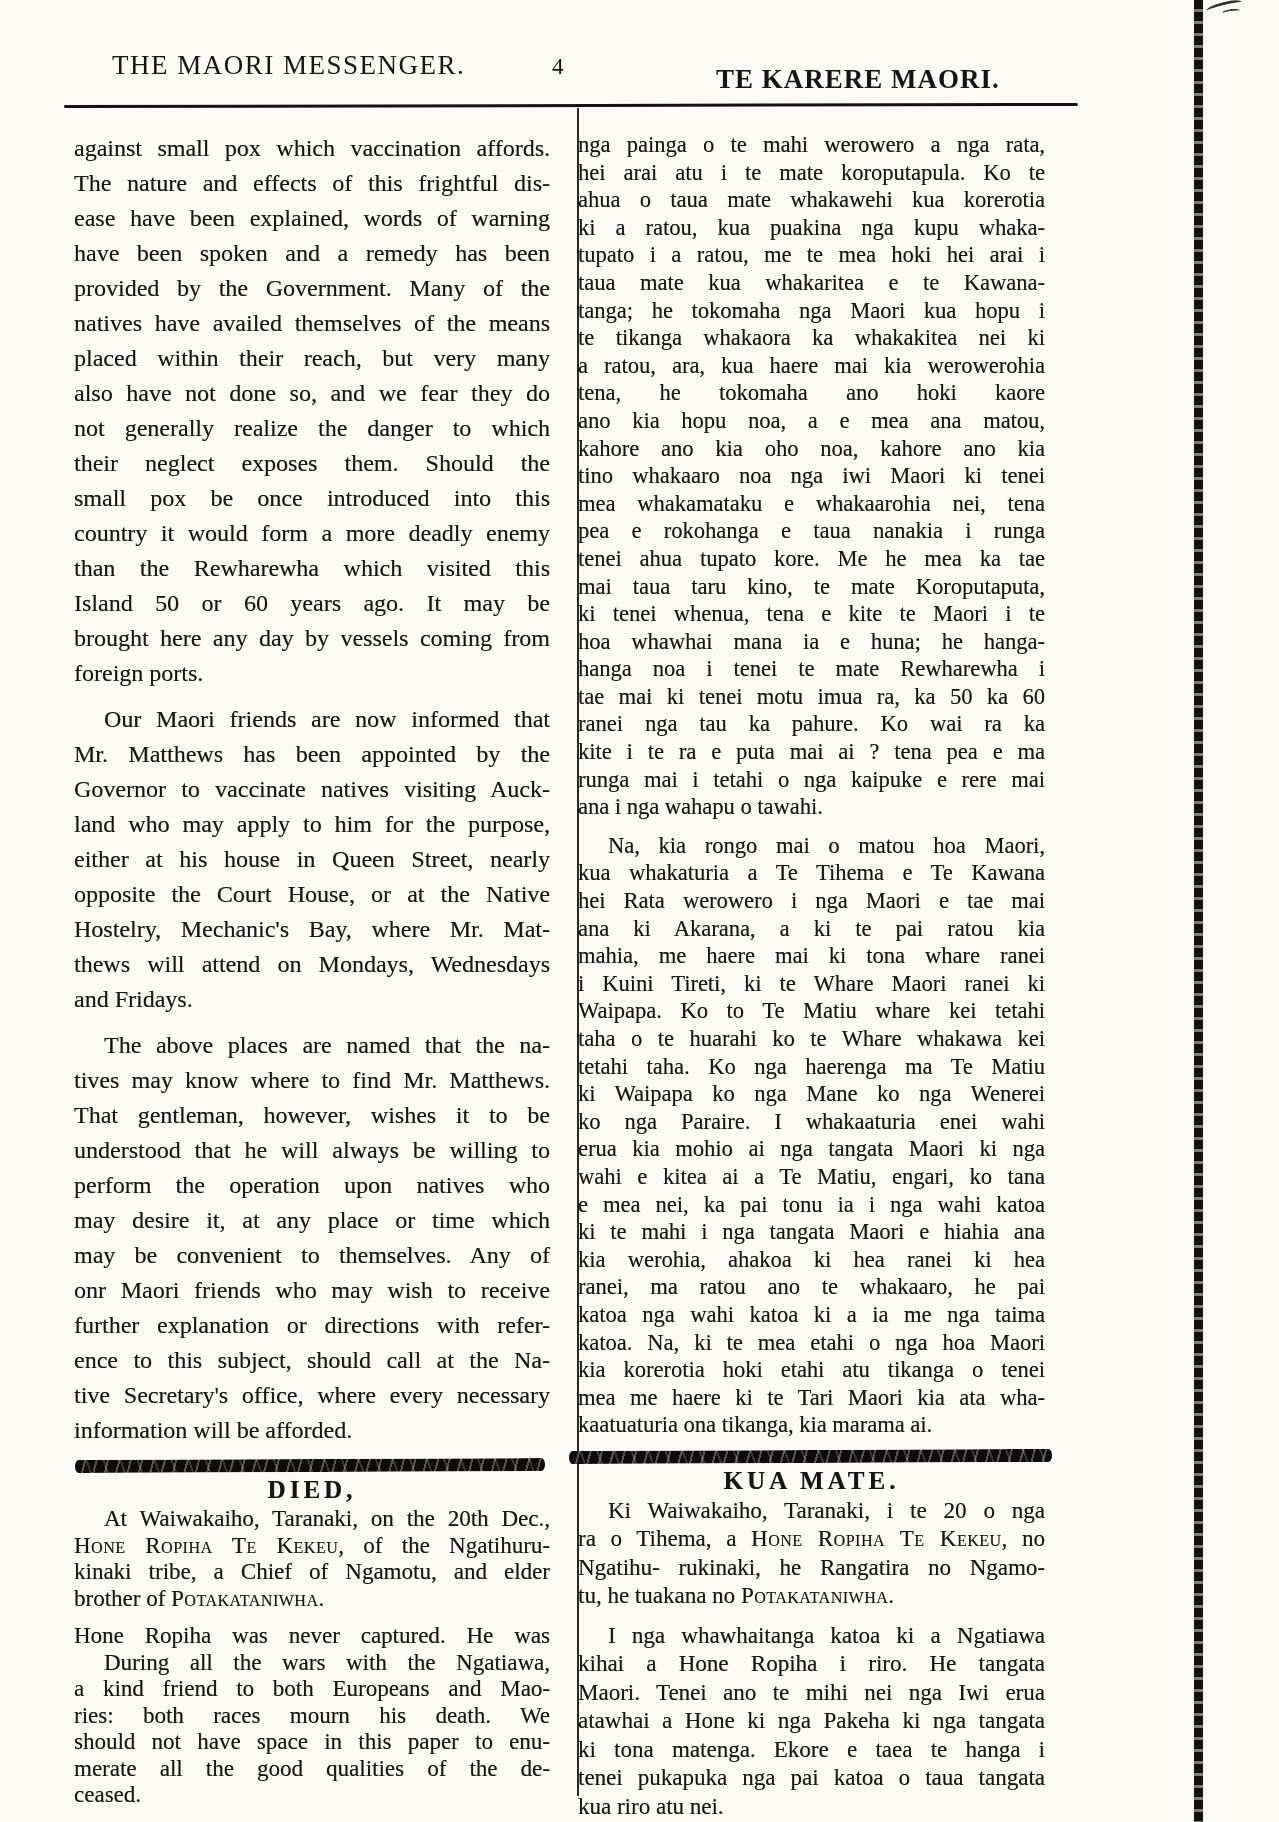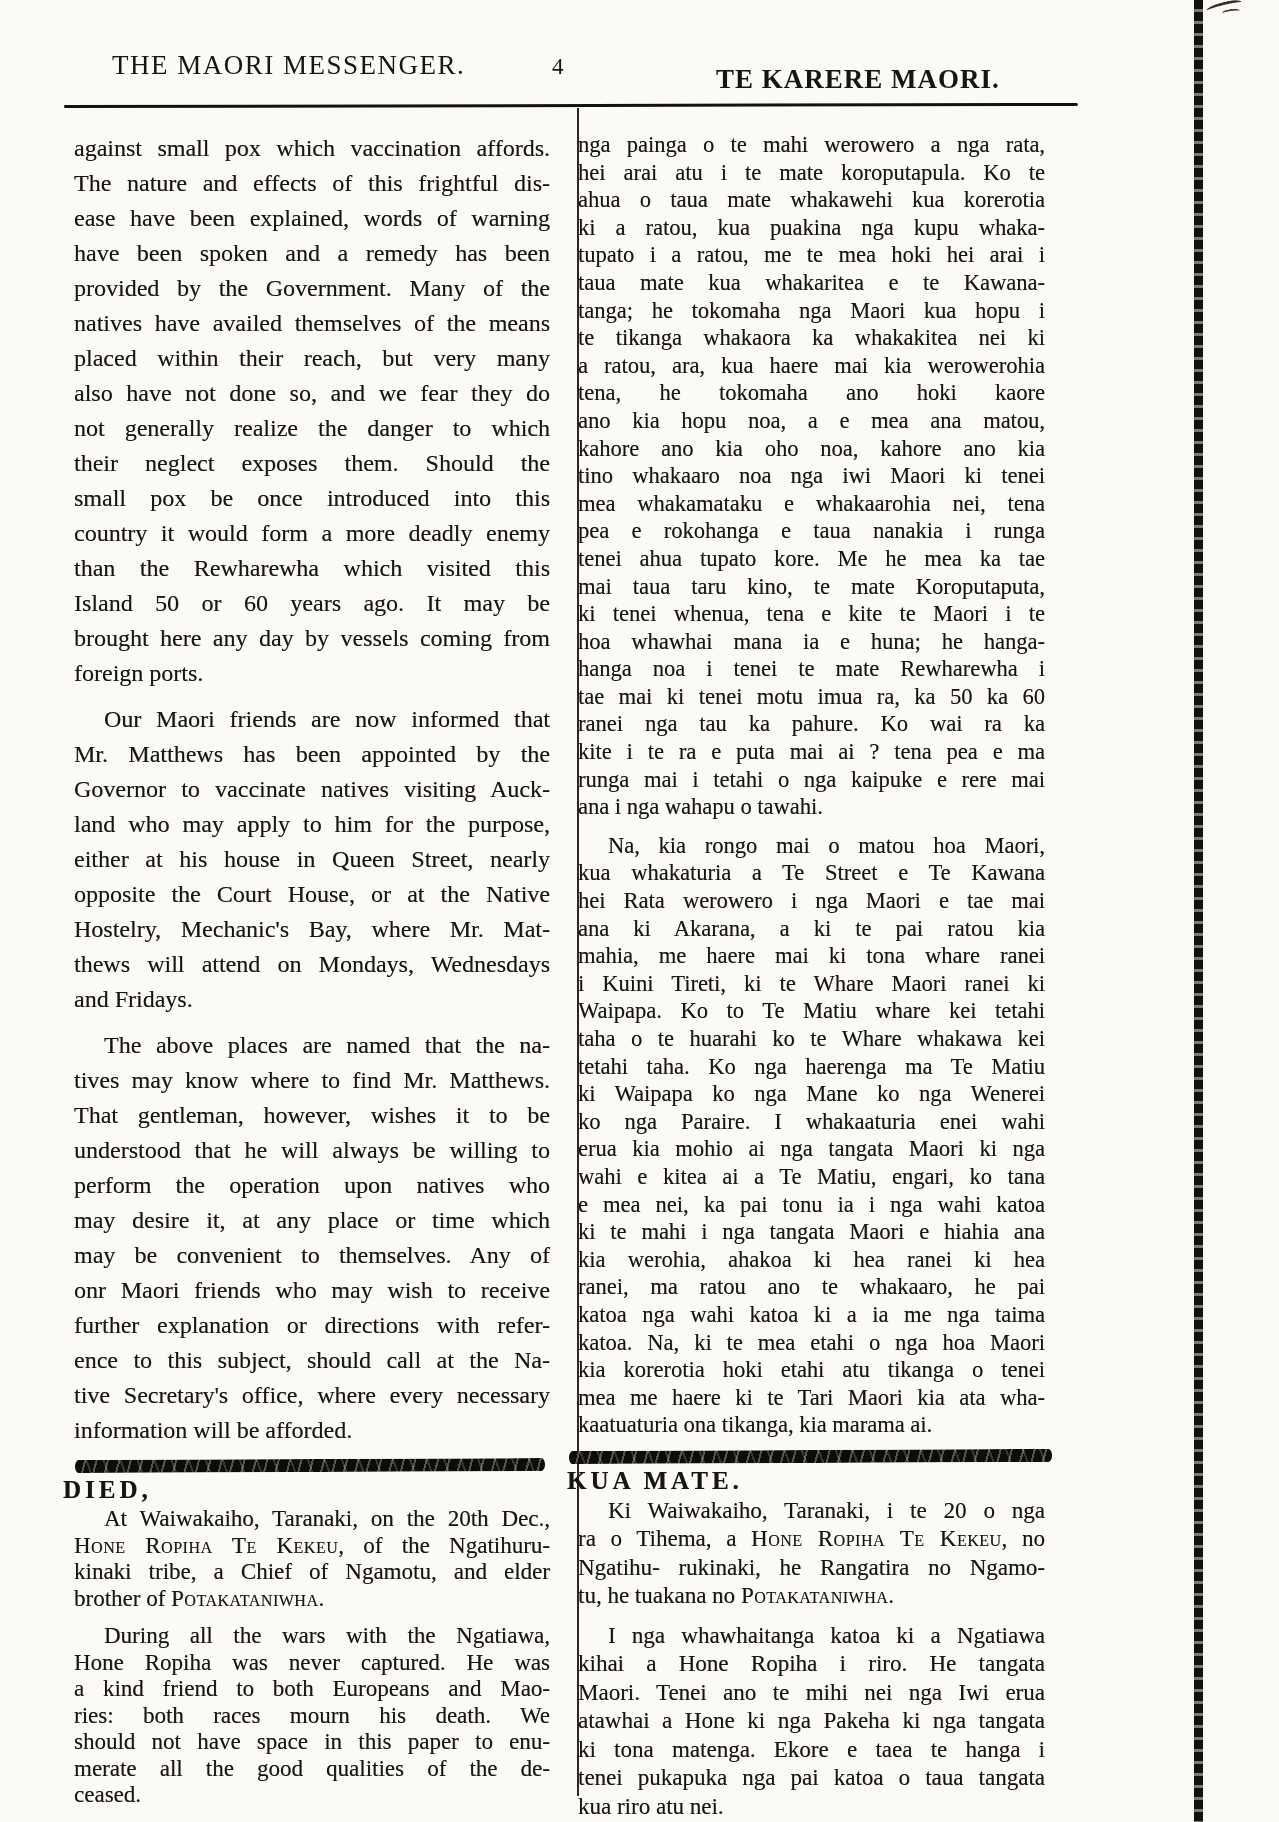--- a/index.html
+++ b/index.html
@@ -32,21 +32,21 @@
   .line.last{text-align-last:left;}
   .line.ind{text-indent:30px;}
   .col-english .line{font-size:24px;line-height:35px;}
   .col-english .tight .line{font-size:23px;line-height:26.5px;}
   .col-maori .line{font-size:22.5px;line-height:27.6px;}
   .col-maori .tight .line{font-size:23px;line-height:28.5px;}
   .tight{margin-top:2px;}
   .sc{font-variant:small-caps;letter-spacing:0.5px;}
   
   .heading{
-    font-weight:bold;letter-spacing:4px;
+    text-align:center;font-weight:bold;letter-spacing:4px;
     font-size:25px;line-height:28px;margin:1px 0 2px 0;
     text-shadow:0.3px 0.3px 0 rgba(20,15,10,.5);
   }
   .bar{
     height:13px;margin:5px 0 4px 0;
     background:
       repeating-linear-gradient(105deg, rgba(251,250,245,0) 0 9px, rgba(251,250,245,.30) 9px 11px),
       repeating-linear-gradient(70deg, rgba(251,250,245,0) 0 14px, rgba(251,250,245,.18) 14px 16px),
       #0e0c0a;
     border-radius:4px/7px;
@@ -122,22 +122,22 @@
     </div>
     <div class="bar"></div>
     <div class="heading">DIED,</div>
     <div class="para tight">
       <div class="line ind"><span>At Waiwakaiho, Taranaki, on the 20th Dec.,</span></div>
       <div class="line"><span class="sc">Hone Ropiha Te Kekeu</span><span>, of the Ngatihuru-</span></div>
       <div class="line"><span>kinaki tribe, a Chief of Ngamotu, and elder</span></div>
       <div class="line last"><span>brother of </span><span class="sc">Potakataniwha</span><span>.</span></div>
     </div>
     <div class="para tight">
+      <div class="line"><span>Hone Ropiha was never captured. He was</span></div>
       <div class="line ind"><span>During all the wars with the Ngatiawa,</span></div>
-      <div class="line"><span>Hone Ropiha was never captured. He was</span></div>
       <div class="line"><span>a kind friend to both Europeans and Mao-</span></div>
       <div class="line"><span>ries: both races mourn his death. We</span></div>
       <div class="line"><span>should not have space in this paper to enu-</span></div>
       <div class="line"><span>merate all the good qualities of the de-</span></div>
       <div class="line last"><span>ceased.</span></div>
     </div>
   </div>
 <div class="col col-maori">
     <div class="para">
       <div class="line"><span>nga painga o te mahi werowero a nga rata,</span></div>
@@ -161,21 +161,21 @@
       <div class="line"><span>hoa whawhai mana ia e huna; he hanga-</span></div>
       <div class="line"><span>hanga noa i tenei te mate Rewharewha i</span></div>
       <div class="line"><span>tae mai ki tenei motu imua ra, ka 50 ka 60</span></div>
       <div class="line"><span>ranei nga tau ka pahure. Ko wai ra ka</span></div>
       <div class="line"><span>kite i te ra e puta mai ai ? tena pea e ma</span></div>
       <div class="line"><span>runga mai i tetahi o nga kaipuke e rere mai</span></div>
       <div class="line last"><span>ana i nga wahapu o tawahi.</span></div>
     </div>
     <div class="para">
       <div class="line ind"><span>Na, kia rongo mai o matou hoa Maori,</span></div>
-      <div class="line"><span>kua whakaturia a Te Street e Te Kawana</span></div>
+      <div class="line"><span>kua whakaturia a Te Tihema e Te Kawana</span></div>
       <div class="line"><span>hei Rata werowero i nga Maori e tae mai</span></div>
       <div class="line"><span>ana ki Akarana, a ki te pai ratou kia</span></div>
       <div class="line"><span>mahia, me haere mai ki tona whare ranei</span></div>
       <div class="line"><span>i Kuini Tireti, ki te Whare Maori ranei ki</span></div>
       <div class="line"><span>Waipapa. Ko to Te Matiu whare kei tetahi</span></div>
       <div class="line"><span>taha o te huarahi ko te Whare whakawa kei</span></div>
       <div class="line"><span>tetahi taha. Ko nga haerenga ma Te Matiu</span></div>
       <div class="line"><span>ki Waipapa ko nga Mane ko nga Wenerei</span></div>
       <div class="line"><span>ko nga Paraire. I whakaaturia enei wahi</span></div>
       <div class="line"><span>erua kia mohio ai nga tangata Maori ki nga</span></div>

